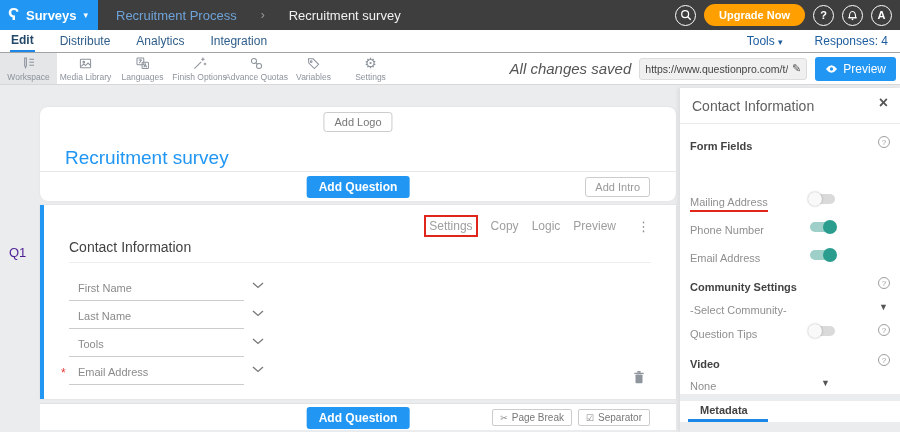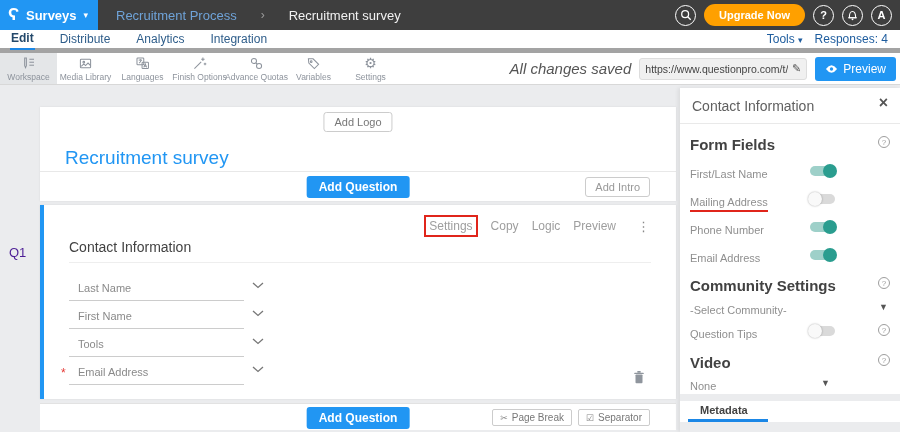--- a/index.html
+++ b/index.html
@@ -14,46 +14,46 @@
   .caret { font-size:9px; }
   .breadcrumb { display:flex; align-items:center; gap:24px; margin-left:18px; font-size:13px; }
   .crumb-parent { color:#6fa3d8; cursor:pointer; }
   .crumb-sep { color:#9a9a9a; font-size:12px; }
   .crumb-current { color:#f2f2f2; }
   .topbar-right { margin-left:auto; display:flex; align-items:center; gap:8px; padding-right:8px; }
   .circle-btn { width:21px; height:21px; border:1.5px solid #fff; border-radius:50%; color:#fff; display:flex; align-items:center; justify-content:center; font-size:11px; font-weight:bold; cursor:pointer; background:transparent; }
   .upgrade-btn { background:#ffa000; color:#fff; font-size:11px; font-weight:bold; border:none; border-radius:11px; height:22px; padding:0 15px; cursor:pointer; }
 
   
-  .nav { position:absolute; top:30px; left:0; width:900px; height:23px; background:#fff; display:flex; align-items:center; border-bottom:5px solid #a3a3a3; }
+  .nav { position:absolute; top:30px; left:0; width:900px; height:23px; background:#fff; display:flex; align-items:center; border-bottom:1px solid #a3a3a3; }
   .nav-item { font-size:12px; color:#2e5d8a; margin-left:24px; padding:3px 1px; cursor:pointer; }
   .nav-item:first-child { margin-left:10px; }
   .nav-item.active { color:#24496b; border-bottom:2px solid #1b87e6; font-weight:bold; }
-  .nav-right { margin-left:auto; display:flex; align-items:center; gap:12px; padding-right:12px; font-size:12px; color:#1d5c9e; }
+  .nav-right { margin-left:auto; display:flex; align-items:center; gap:32px; padding-right:12px; font-size:12px; color:#1d5c9e; }
   .nav-right span { cursor:pointer; }
 
   
   .toolbar { position:absolute; top:53px; left:0; width:900px; height:32px; background:#fff; border-bottom:1px solid #d8d8d8; display:flex; align-items:stretch; }
   .tool-item { width:57px; display:flex; flex-direction:column; align-items:center; justify-content:center; gap:1px; cursor:pointer; }
   .tool-item.active { background:#e4e6e8; }
   .tool-item .ticon { height:15px; display:flex; align-items:center; color:#8d939c; }
   .tool-item .tlabel { font-size:8.5px; color:#8d939c; white-space:nowrap; }
   .tool-item svg { stroke:#8d939c; fill:none; stroke-width:1.2; }
   .gear-glyph { font-size:14px; line-height:14px; }
   .toolbar-right { margin-left:auto; display:flex; align-items:center; gap:8px; padding-right:4px; }
   .saved-status { font-size:15px; font-style:italic; color:#555; }
   .url-box { display:flex; align-items:center; width:168px; height:22px; background:#f0f0f0; border:1px solid #ddd; border-radius:3px; padding:0 5px; gap:4px; }
   .url-text { font-size:10.5px; color:#444; white-space:nowrap; overflow:hidden; flex:1; }
   .edit-pencil { font-size:11px; color:#555; cursor:pointer; }
   .preview-btn { display:flex; align-items:center; gap:5px; background:#2196f3; color:#fff; border:none; border-radius:3px; height:24px; padding:0 10px; font-size:12px; cursor:pointer; }
 
   
   .content { position:absolute; top:85px; left:0; width:900px; height:347px; background:#ebecee; }
   .card { position:absolute; left:40px; width:636px; background:#fff; }
-  .survey-card { top:22px; height:94px; box-shadow:0 0 2px rgba(0,0,0,.08); }
+  .survey-card { top:22px; height:94px; box-shadow:0 0 2px rgba(0,0,0,.08);border-radius:8px; }
   .survey-card .head { position:relative; height:64px; }
   .add-logo-btn { position:absolute; left:50%; transform:translateX(-50%); top:5px; background:#fff; border:1px solid #ccc; border-radius:3px; font-size:11px; color:#777; padding:3px 10px; cursor:pointer; }
   .survey-title { position:absolute; left:25px; bottom:2px; font-size:19px; color:#2196f3; }
   .survey-card .btn-row { position:relative; height:30px; border-top:1px solid #e8e8e8; }
   .blue-btn { background:#2196f3; color:#fff; border:none; border-radius:3px; font-size:12px; font-weight:bold; padding:4px 12px; cursor:pointer; }
   .center-btn { position:absolute; left:50%; transform:translateX(-50%); top:4px; }
   .add-intro-btn { position:absolute; right:26px; top:5px; background:#fff; border:1px solid #ccc; border-radius:3px; font-size:11px; color:#999; padding:3px 9px; cursor:pointer; }
 
   .q-label { position:absolute; left:9px; top:160px; font-size:13px; color:#4c1d95; }
 
@@ -77,21 +77,21 @@
   .mini-btns { position:absolute; right:26px; top:5px; display:flex; gap:6px; }
   .mini-btn { display:flex; align-items:center; gap:4px; background:#fff; border:1px solid #ccc; border-radius:2px; font-size:10px; color:#777; padding:2px 7px; cursor:pointer; }
   .mini-btn .mi { font-size:9px; color:#888; }
 
   
   .panel { position:absolute; top:88px; left:680px; width:220px; height:344px; background:#fff; box-shadow:-2px 0 4px rgba(0,0,0,.07); }
   .panel-title { position:absolute; top:10px; left:12px; font-size:14px; color:#606060; }
   .panel-close { position:absolute; top:7px; right:12px; font-size:16px; font-weight:bold; color:#555; cursor:pointer; line-height:1; }
   .panel-divider { position:absolute; top:35px; left:0; right:0; border-bottom:1px solid #e9e9e9; }
   .p-row { position:absolute; left:10px; right:10px; height:18px; }
-  .p-heading { font-size:15px; font-weight:bold; color:#424242; }
+  .p-heading { font-size:11px; font-weight:bold; color:#424242; }
   .p-label { font-size:11px; color:#8f8f8f; }
   .p-label.annotated { border-bottom:2px solid #e0251b; padding-bottom:2px; }
   .help-circle { position:absolute; right:0; top:0; width:12px; height:12px; border:1px solid #9e9e9e; border-radius:50%; color:#9e9e9e; font-size:8px; display:flex; align-items:center; justify-content:center; cursor:pointer; }
   .toggle { position:absolute; left:120px; top:2px; width:25px; height:10px; border-radius:5px; cursor:pointer; }
   .toggle .knob { position:absolute; top:-2px; width:14px; height:14px; border-radius:50%; }
   .toggle.on { background:#9ed0c9; }
   .toggle.on .knob { right:-2px; background:#2a9d8f; }
   .toggle.off { background:#dadada; }
   .toggle.off .knob { left:-2px; background:#f9f9f9; box-shadow:0 0 2px rgba(0,0,0,.35); }
   .select-caret { position:absolute; right:2px; top:2px; font-size:9px; color:#555; }
@@ -253,28 +253,28 @@
         <span class="settings-annotated">Settings</span>
         <span>Copy</span>
         <span>Logic</span>
         <span>Preview</span>
         <span class="kebab">⋮</span>
       </div>
       <div class="q-title">Contact Information</div>
       <div class="q-divider"></div>
       <div class="fields">
         <div class="field-row">
-          <span class="field-label">Last Name</span>
+          <span class="field-label">First Name</span>
           <span class="field-line"></span>
           <span class="field-chevron"><svg width="12" height="7" viewBox="0 0 12 7">
                 <polyline points="1,1 6,5.5 11,1" fill="none" stroke="#777" stroke-width="1.3"></polyline>
               </svg></span>
         </div>
         <div class="field-row">
-          <span class="field-label">First Name</span>
+          <span class="field-label">Last Name</span>
           <span class="field-line"></span>
           <span class="field-chevron"><svg width="12" height="7" viewBox="0 0 12 7">
                 <polyline points="1,1 6,5.5 11,1" fill="none" stroke="#777" stroke-width="1.3"></polyline>
               </svg></span>
         </div>
         <div class="field-row">
           <span class="field-label">Tools</span>
           <span class="field-line"></span>
           <span class="field-chevron"><svg width="12" height="7" viewBox="0 0 12 7">
                 <polyline points="1,1 6,5.5 11,1" fill="none" stroke="#777" stroke-width="1.3"></polyline>
@@ -316,26 +316,20 @@
   <div class="panel">
     <div class="panel-title">Contact Information</div>
     <span class="panel-close">×</span>
     <div class="panel-divider"></div>
 
     <div class="p-row" style="top:48px;">
       <span class="p-heading">Form Fields</span>
       <span class="help-circle">?</span>
     </div>
 
-    <div class="p-row" style="top:76px;">
-      <span class="p-label">First/Last Name</span>
-      <span class="toggle on">
-          <span class="knob"></span>
-        </span>
-    </div>
     <div class="p-row" style="top:104px;">
       <span class="p-label annotated">Mailing Address</span>
       <span class="toggle off">
           <span class="knob"></span>
         </span>
     </div>
     <div class="p-row" style="top:132px;">
       <span class="p-label">Phone Number</span>
       <span class="toggle on">
           <span class="knob"></span>

